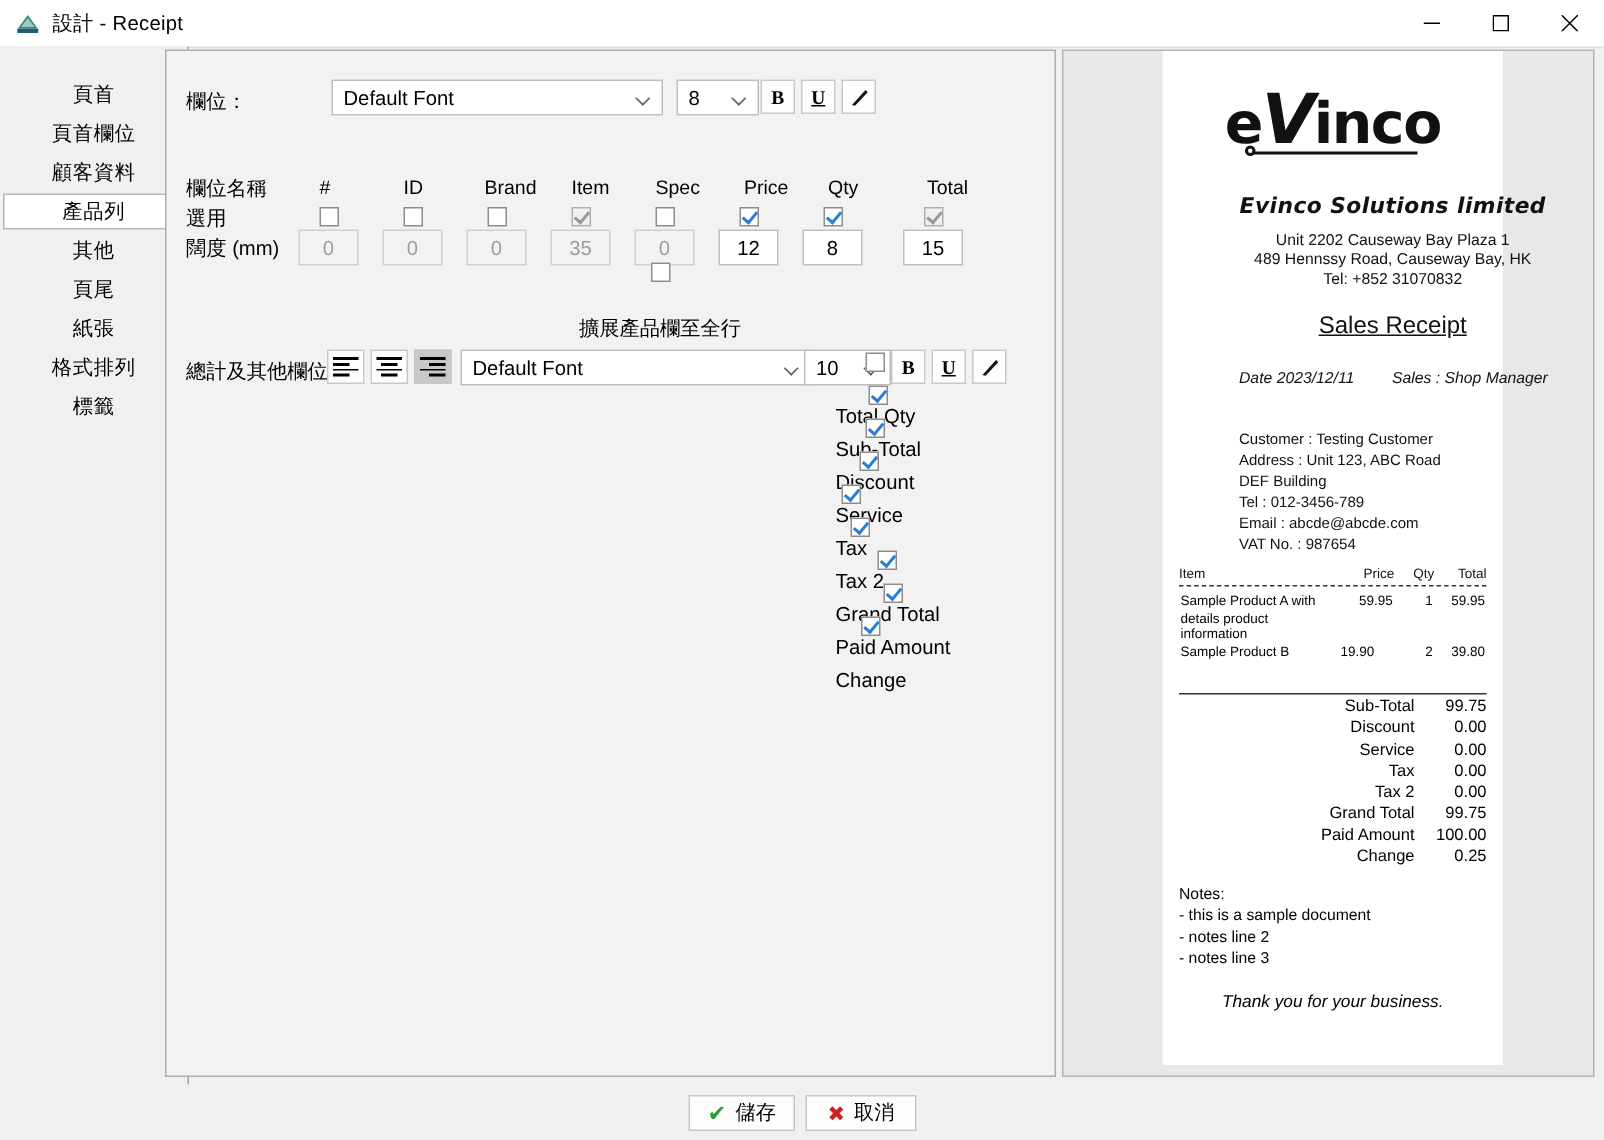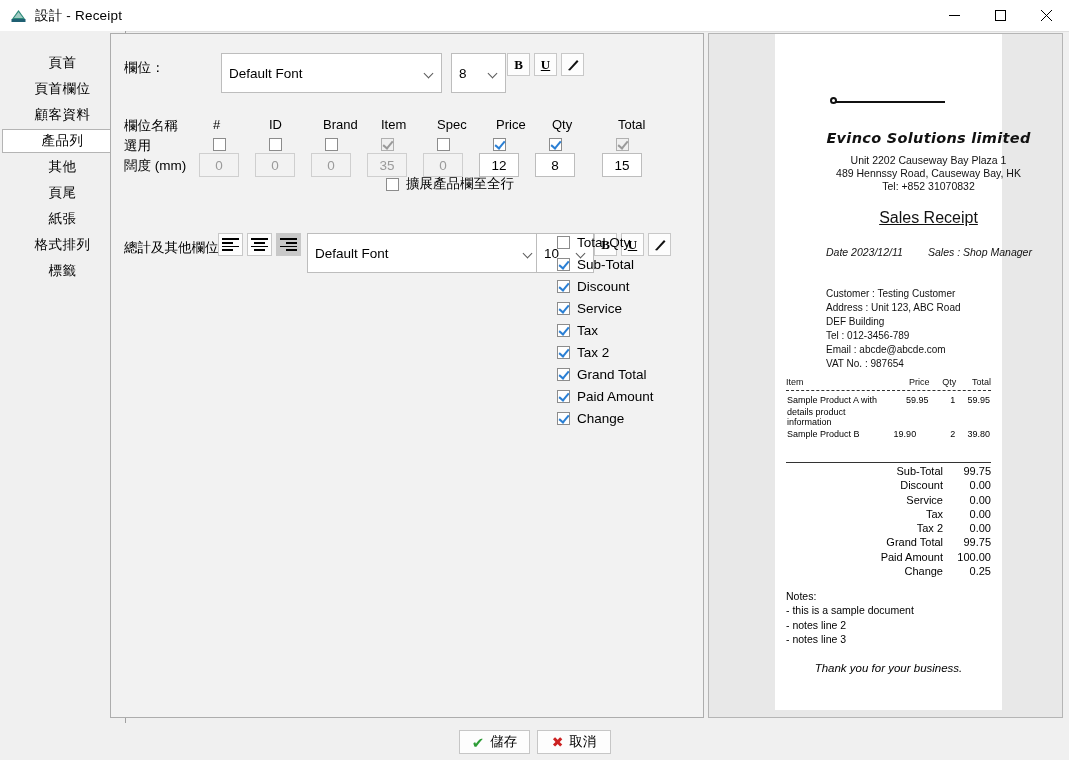--- a/index.html
+++ b/index.html
@@ -95,21 +95,21 @@
   }
 
   
   .combo {
     position: absolute;
     background: #fff;
     border: 1px solid #bdbdbd;
     box-sizing: border-box;
     display: flex;
     align-items: center;
-    height: 40px;
+    height: 24px;
     padding-left: 7px;
     font-size: 13.5px;
     color: #000;
   }
   .combo .caret {
     margin-left: auto;
     margin-right: 7px;
     width: 9px; height: 9px;
     position: relative;
   }
@@ -200,23 +200,24 @@
     font-size: 13.5px;
     color: #000;
   }
   .numbox.disabled { background: #f2f2f2; color: #9b9b9b; border-color: #cfcfcf; }
 
   
   .cb-row {
     position: absolute;
     display: flex;
     align-items: center;
-    gap: 7px;
+    gap: 22px;
     font-size: 13.5px;
     white-space: nowrap;
+    flex-direction: column;
   }
   .cb-row .cbx {
     position: relative;
     width: 13px; height: 13px;
     flex: 0 0 auto;
     background: #fff;
     border: 1px solid #8c8c8c;
     box-sizing: border-box;
   }
   .cb-row .cbx.on::after {
@@ -601,20 +602,23 @@
     </div>
   <div class="cb-row" style="left:446px; top:377px;">
       <span class="cbx on"></span>
       <span>Change</span>
     </div>
 </div>
 
 <div id="preview-panel">
   <div id="paper">
 
+    <div id="logo">
+      <span>e</span><span class="v">V</span><span>inco</span>
+    </div>
     <div id="logo-underline"></div>
     <div id="logo-dot"></div>
 
     <div class="rcp rcp-company">Evinco Solutions limited</div>
     <div class="rcp rcp-addr" style="top:120px;">Unit 2202 Causeway Bay Plaza 1</div>
     <div class="rcp rcp-addr" style="top:133px;">489 Hennssy Road, Causeway Bay, HK</div>
     <div class="rcp rcp-addr" style="top:146px;">Tel: +852 31070832</div>
 
     <div class="rcp rcp-title">Sales Receipt</div>
 

